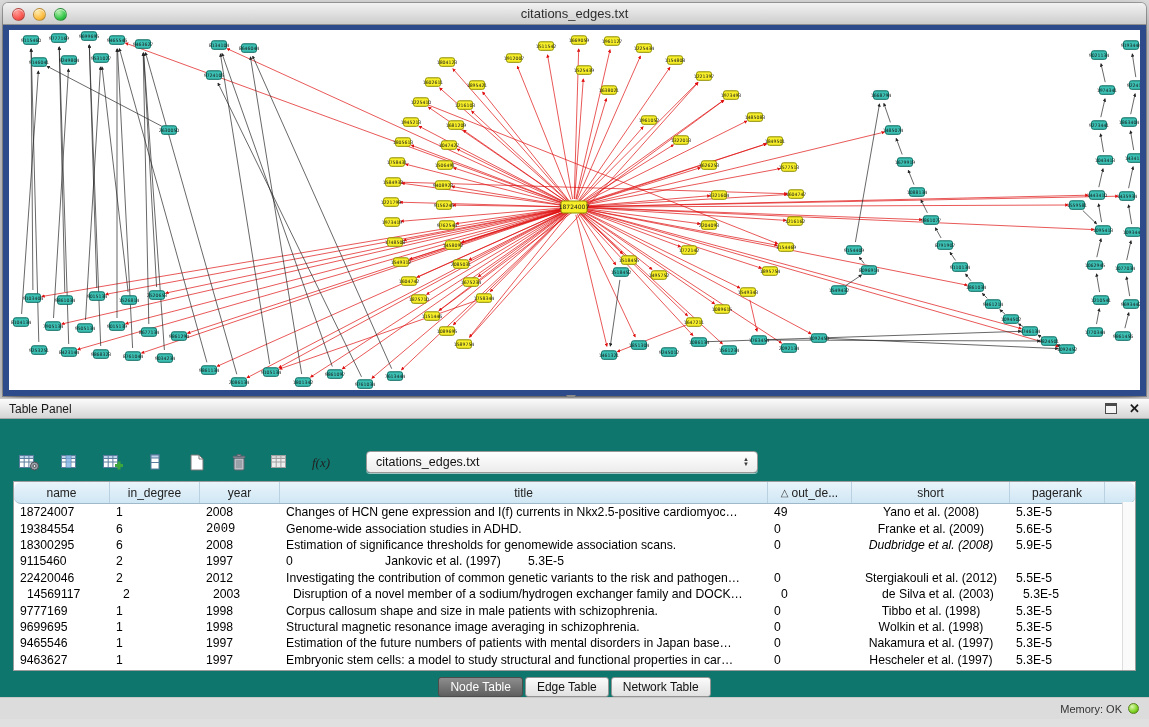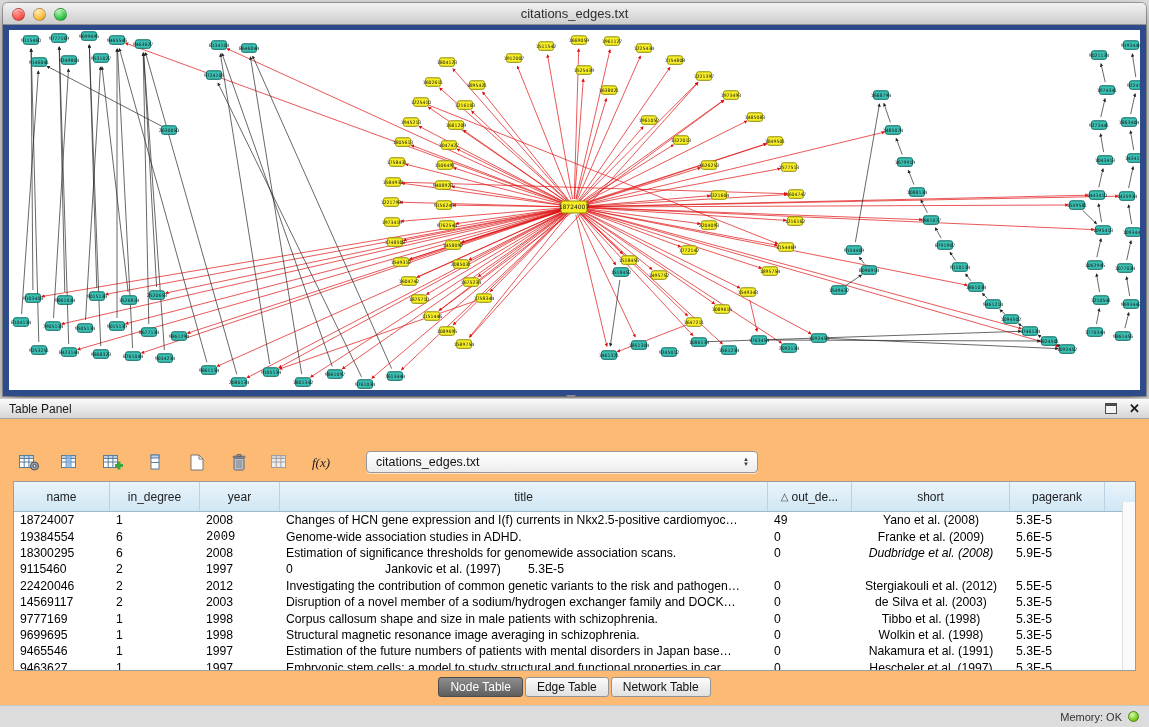--- a/index.html
+++ b/index.html
@@ -32,22 +32,22 @@
   #net { display:block; background:#ffffff; }
   #net text { font-family:"DejaVu Sans", sans-serif; }
 
   .splitter {
     position:absolute; left:566px; top:395px; width:0; height:0;
     border-left:5px solid transparent; border-right:5px solid transparent;
     border-top:6px solid #8a8a8a;
   }
 
   
-  .table-panel { position:absolute; left:0; top:398px; width:1149px; bottom:0;
-                 background:#fdba74; display:flex; flex-direction:column; }
+  .table-panel { position:absolute; left:0; top:398px; width:1149px; bottom:8px;
+                 background:#0f766e; display:flex; flex-direction:column; }
   .panel-header {
     height:21px; flex:0 0 21px;
     background:linear-gradient(#fbfbfb,#d5d5d5);
     border-top:1px solid #c4c4c4; border-bottom:1px solid #a6a6a6;
     display:flex; align-items:center; padding:0 9px; font-size:12px; color:#1a1a1a;
   }
   .panel-header .spacer { flex:1; }
   .float-icon { width:12px; height:11px; border:1px solid #4a4a4a; border-top:3px solid #4a4a4a;
                 margin-right:12px; background:#f4f4f4; cursor:default; }
   .close-icon { font-size:13px; font-weight:bold; color:#1a1a1a; line-height:11px; cursor:default; }
@@ -67,22 +67,22 @@
   .combo .arrows {
     position:absolute; right:5px; top:0; bottom:0; width:12px;
     display:flex; flex-direction:column; justify-content:center; align-items:center;
     color:#3a3a3a; font-size:6px; line-height:5px;
   }
 
   .table-region {
     position:absolute; left:13px; right:13px; top:62px; height:190px;
     background:#fff; border:1px solid #9c9c9c; overflow:hidden;
   }
-  .thead { display:flex; height:30px; background:linear-gradient(#eaf4fb,#cfe7f4);
-           border-bottom:1px solid #9fb9ca; font-size:12px; }
+  .thead { display:flex; height:22px; background:linear-gradient(#eaf4fb,#cfe7f4);
+           border-bottom:1px solid #9fb9ca; font-size:12px;border-radius:7px; }
   .th { display:flex; align-items:center; justify-content:center;
         border-right:1px solid #b9d1e0; color:#222; height:100%; flex:0 0 auto; }
   .th.fillth { border-right:none; }
   .th .sort { margin-right:3px; font-size:10px; color:#3c3c3c; }
   .tbody { font-size:12.2px; }
   .tr { display:flex; height:16.4px; align-items:center; color:#000; }
   .td { flex:0 0 auto; padding-left:6px; white-space:nowrap; overflow:hidden; height:100%;
         display:flex; align-items:center; }
   .td.center { justify-content:center; padding-left:0; }
 
@@ -985,21 +985,21 @@
           <div class="tr">
             <div class="td" style="width: 96px;">22420046</div>
             <div class="td" style="width: 90px;">2</div>
             <div class="td" style="width: 80px;">2012</div>
             <div class="td" style="width: 488px;">Investigating the contribution of common genetic variants to the risk and pathogen…</div>
             <div class="td" style="width: 84px;">0</div>
             <div class="td center" style="width: 158px;">Stergiakouli et al. (2012)</div>
             <div class="td" style="width: 95px;">5.5E-5</div>
           </div>
           <div class="tr">
-            <div class="td" style="width: 96px;">14569117</div>
+            <div class="td" style="width: 96px; margin-left: 7px;">14569117</div>
             <div class="td" style="width: 90px;">2</div>
             <div class="td" style="width: 80px;">2003</div>
             <div class="td" style="width: 488px;">Disruption of a novel member of a sodium/hydrogen exchanger family and DOCK…</div>
             <div class="td" style="width: 84px;">0</div>
             <div class="td center" style="width: 158px;">de Silva et al. (2003)</div>
             <div class="td" style="width: 95px;">5.3E-5</div>
           </div>
           <div class="tr">
             <div class="td" style="width: 96px;">9777169</div>
             <div class="td" style="width: 90px;">1</div>
@@ -1017,21 +1017,21 @@
             <div class="td" style="width: 84px;">0</div>
             <div class="td center" style="width: 158px;">Wolkin et al. (1998)</div>
             <div class="td" style="width: 95px;">5.3E-5</div>
           </div>
           <div class="tr">
             <div class="td" style="width: 96px;">9465546</div>
             <div class="td" style="width: 90px;">1</div>
             <div class="td" style="width: 80px;">1997</div>
             <div class="td" style="width: 488px;">Estimation of the future numbers of patients with mental disorders in Japan base…</div>
             <div class="td" style="width: 84px;">0</div>
-            <div class="td center" style="width: 158px;">Nakamura et al. (1991)</div>
+            <div class="td center" style="width: 158px;">Nakamura et al. (1997)</div>
             <div class="td" style="width: 95px;">5.3E-5</div>
           </div>
           <div class="tr">
             <div class="td" style="width: 96px;">9463627</div>
             <div class="td" style="width: 90px;">1</div>
             <div class="td" style="width: 80px;">1997</div>
             <div class="td" style="width: 488px;">Embryonic stem cells: a model to study structural and functional properties in car…</div>
             <div class="td" style="width: 84px;">0</div>
             <div class="td center" style="width: 158px;">Hescheler et al. (1997)</div>
             <div class="td" style="width: 95px;">5.3E-5</div>

